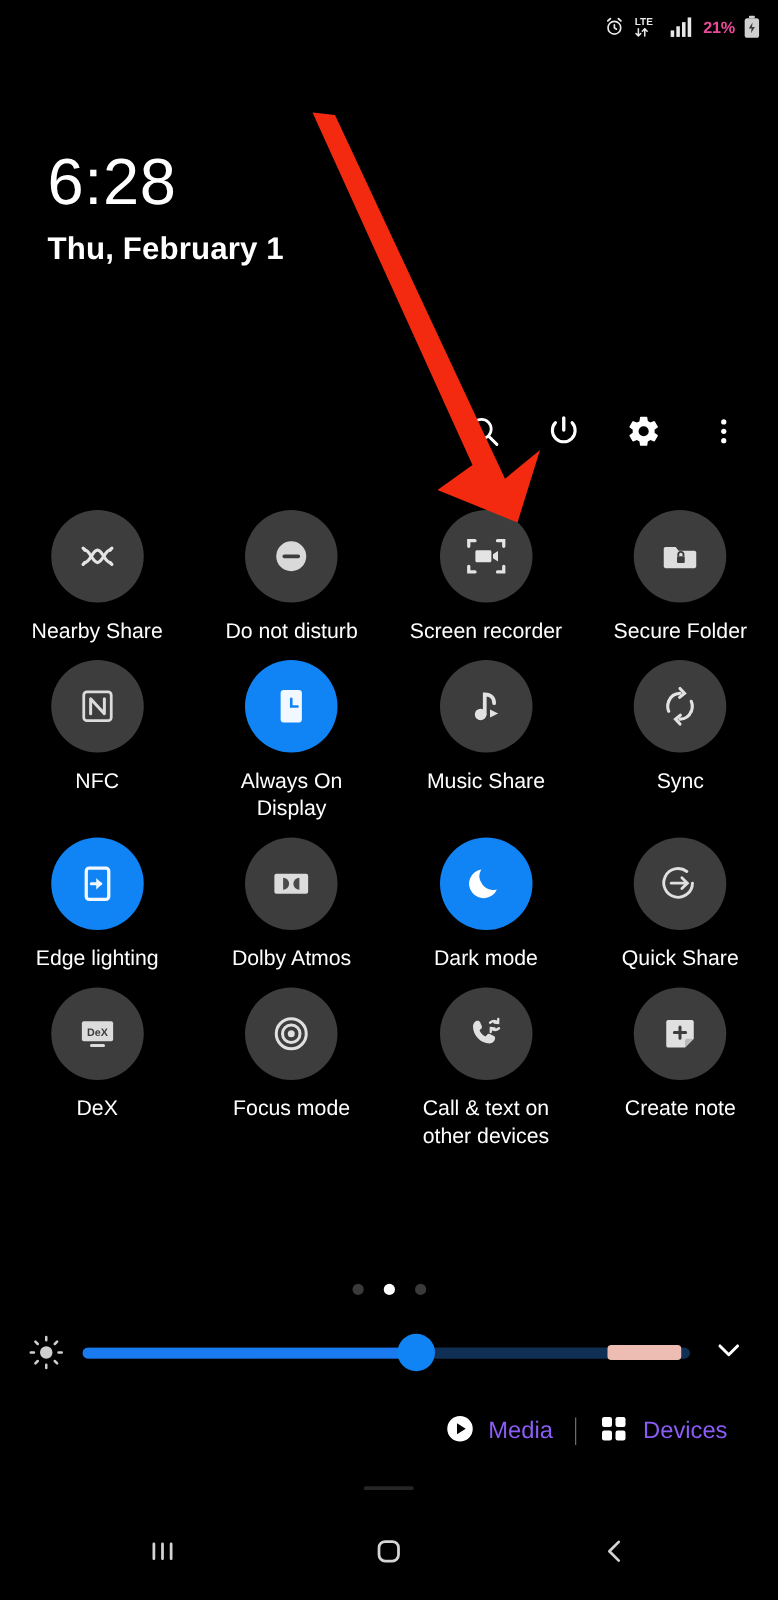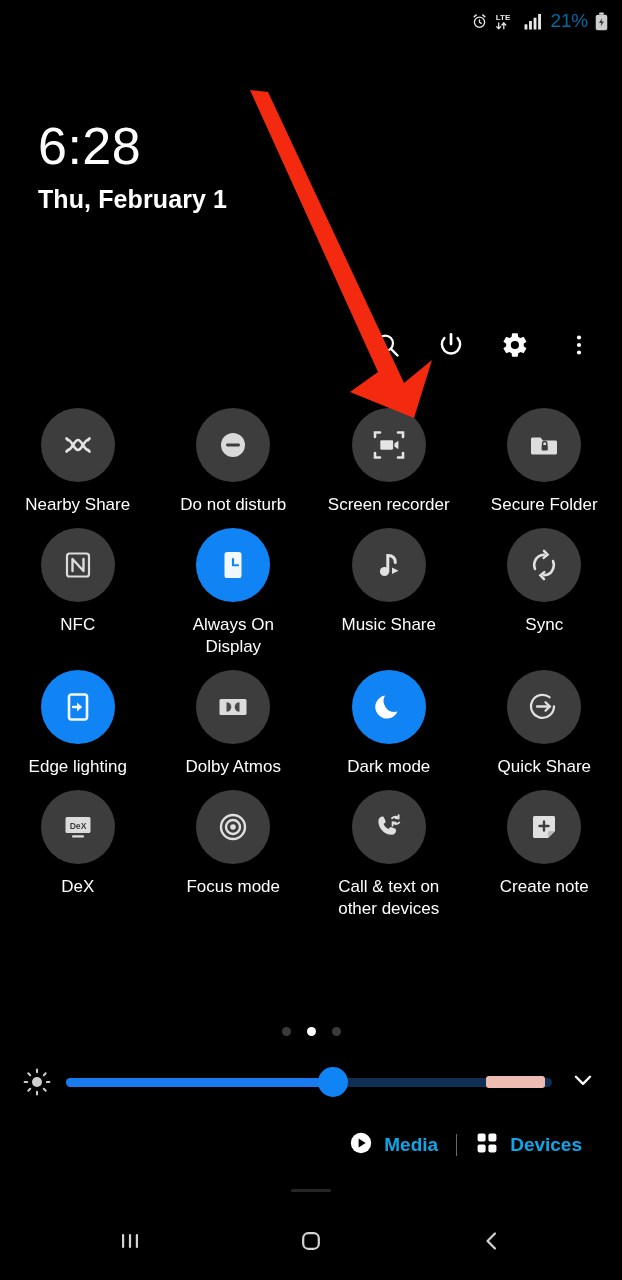--- a/index.html
+++ b/index.html
@@ -30,24 +30,25 @@
     height: 42px;
     display: flex;
     align-items: center;
     justify-content: flex-end;
     padding-right: 14px;
     gap: 7px;
     box-sizing: border-box;
   }
   .statusbar .sb-icon { display: flex; align-items: center; }
   .sb-battery-text {
-    font-size: 19px;
+    font-size: 13px;
     letter-spacing: -0.2px;
-    color: #0369a1;
+    color: #ec4899;
     margin-left: 1px;
+    font-weight: bold;
   }
 
   
   .clockblock {
     position: absolute;
     left: 38px;
     top: 118px;
   }
   .clock-time {
     font-size: 52px;
@@ -201,22 +202,21 @@
     gap: 18px;
   }
   .footer-btn {
     display: flex;
     align-items: center;
     gap: 11px;
     cursor: pointer;
   }
   .footer-btn .f-label {
     font-size: 19px;
-    color: #0ea5e9;
-    font-weight: bold;
+    color: #8b5cf6;
   }
   .footer-sep {
     width: 1px;
     height: 22px;
     background: #6a6a6a;
   }
 
   
   .drag-handle {
     position: absolute;

